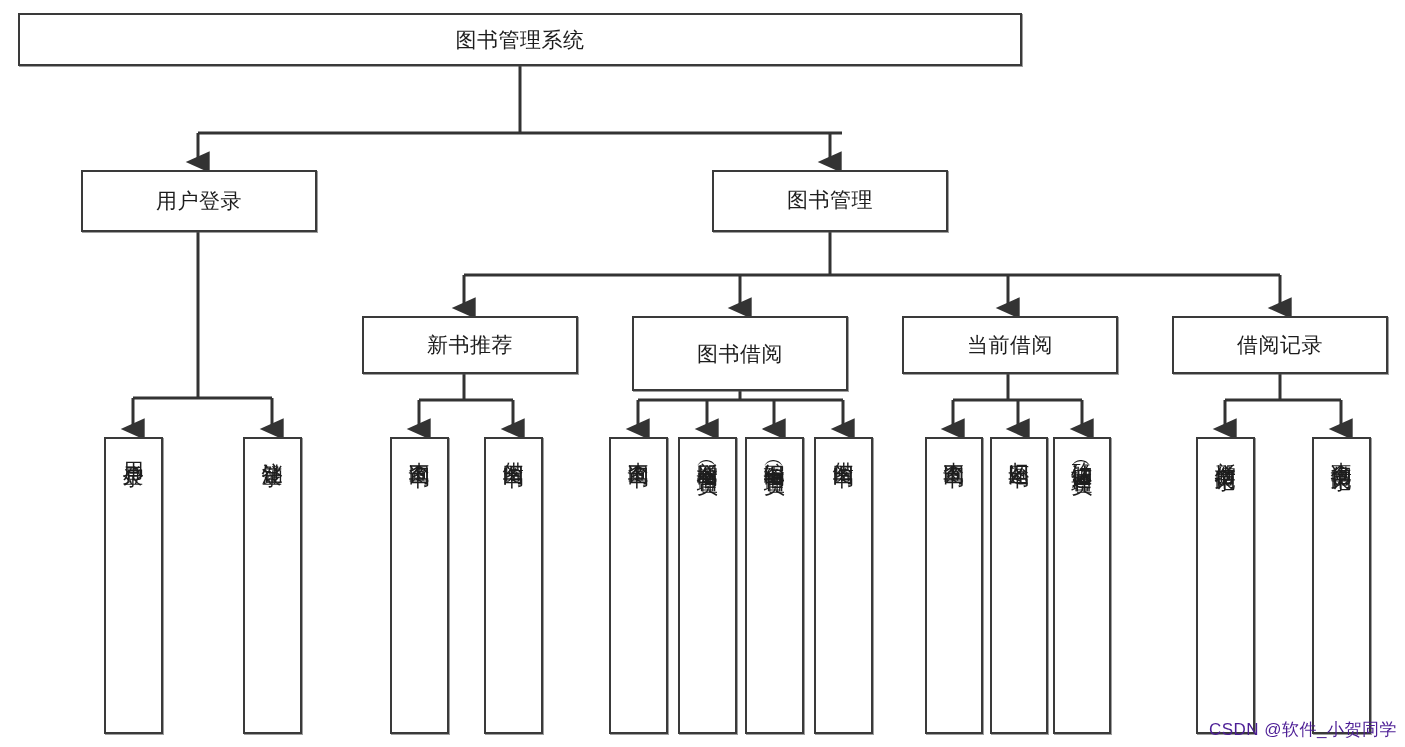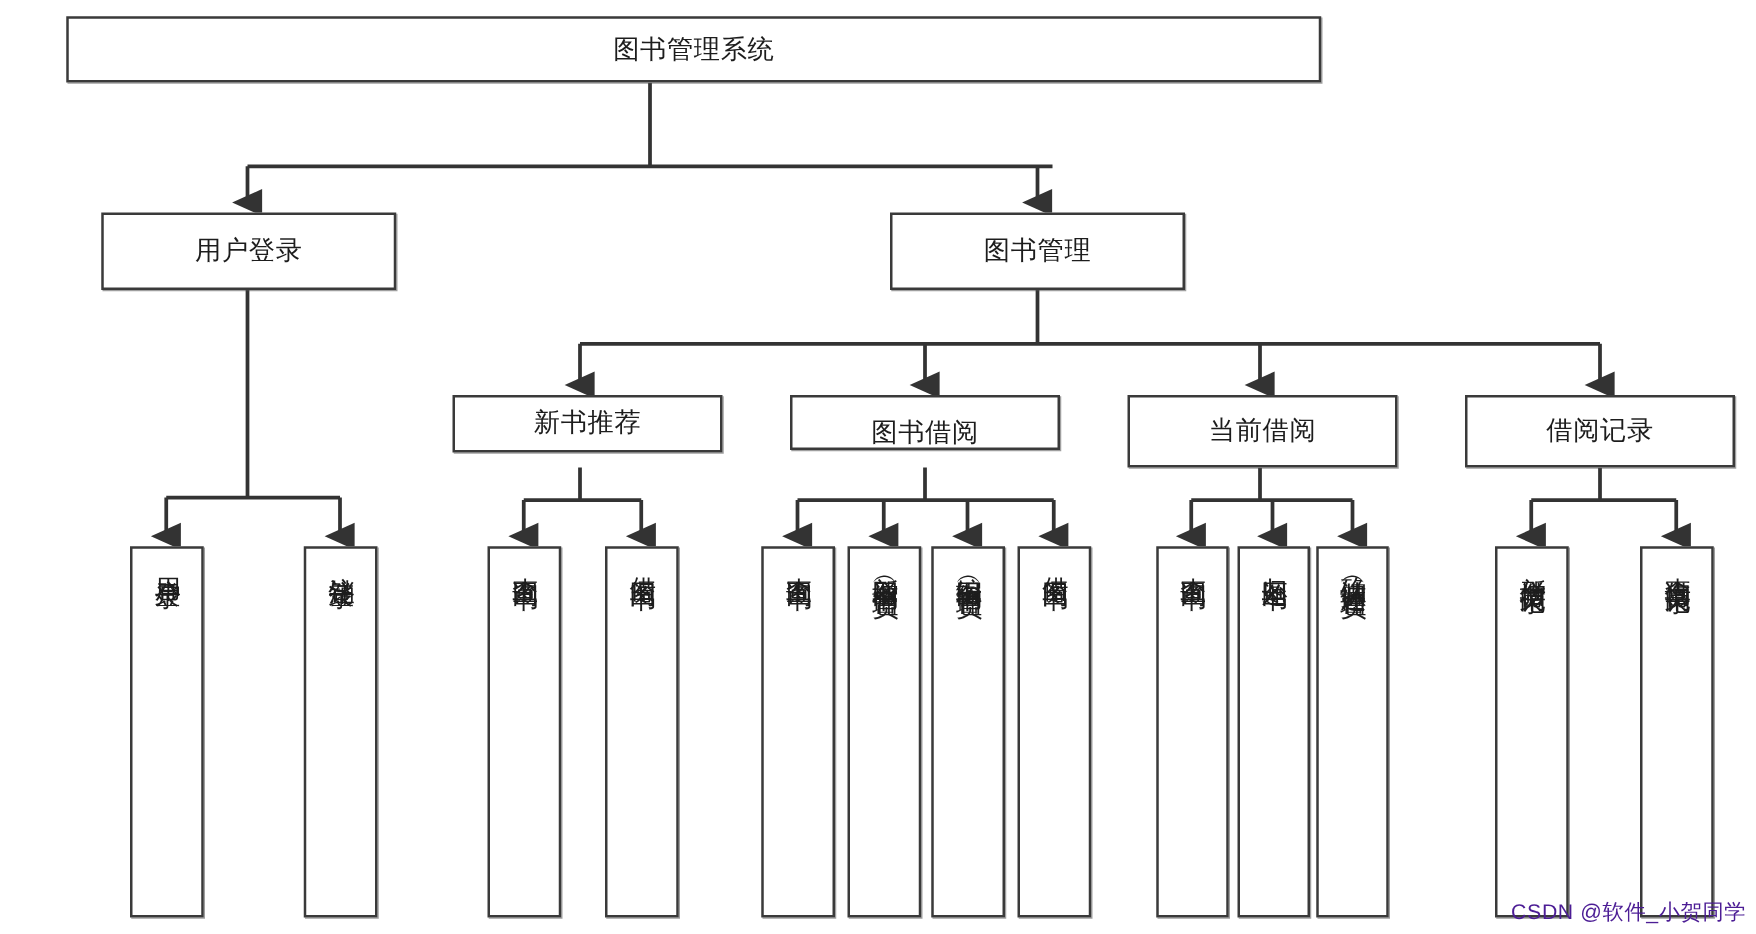--- a/index.html
+++ b/index.html
@@ -122,35 +122,35 @@
       <path d="M1018,400 L1018,429" marker-end="url(#arrowhead)"></path>
       <path d="M1082,400 L1082,429" marker-end="url(#arrowhead)"></path>
 
       <path d="M1280,374 L1280,400"></path>
       <path d="M1225,400 L1341,400"></path>
       <path d="M1225,400 L1225,429" marker-end="url(#arrowhead)"></path>
       <path d="M1341,400 L1341,429" marker-end="url(#arrowhead)"></path>
     </g>
   </svg>
 
-  <div class="node-box h-node" style="left:18px; top:13px; width:1004px; height:53px;margin-left:35px;">
+  <div class="node-box h-node" style="left:18px; top:13px; width:1004px; height:53px;">
     <span class="node-label">图书管理系统</span>
   </div>
 
   <div class="node-box h-node" style="left:81px; top:170px; width:236px; height:62px;">
     <span class="node-label">用户登录</span>
   </div>
   <div class="node-box h-node" style="left:712px; top:170px; width:236px; height:62px;font-family:Liberation Serif, serif;">
     <span class="node-label">图书管理</span>
   </div>
 
-  <div class="node-box h-node" style="left:362px; top:316px; width:216px; height:46px;">
+  <div class="node-box h-node" style="left:362px; top:316px; width:216px; height:58px;">
     <span class="node-label">新书推荐</span>
   </div>
-  <div class="node-box h-node" style="left:632px; top:316px; width:216px; height:44px;align-items:flex-end;">
+  <div class="node-box h-node" style="left:632px; top:316px; width:216px; height:75px;">
     <span class="node-label">图书借阅</span>
   </div>
   <div class="node-box h-node" style="left:1172px; top:316px; width:216px; height:58px;">
     <span class="node-label">借阅记录</span>
   </div>
   <div class="node-box h-node" style="left:902px; top:316px; width:216px; height:58px;">
     <span class="node-label">当前借阅</span>
   </div>
 
   <div class="node-box v-node" style="left:104px; top:437px; width:59px; height:297px;">

